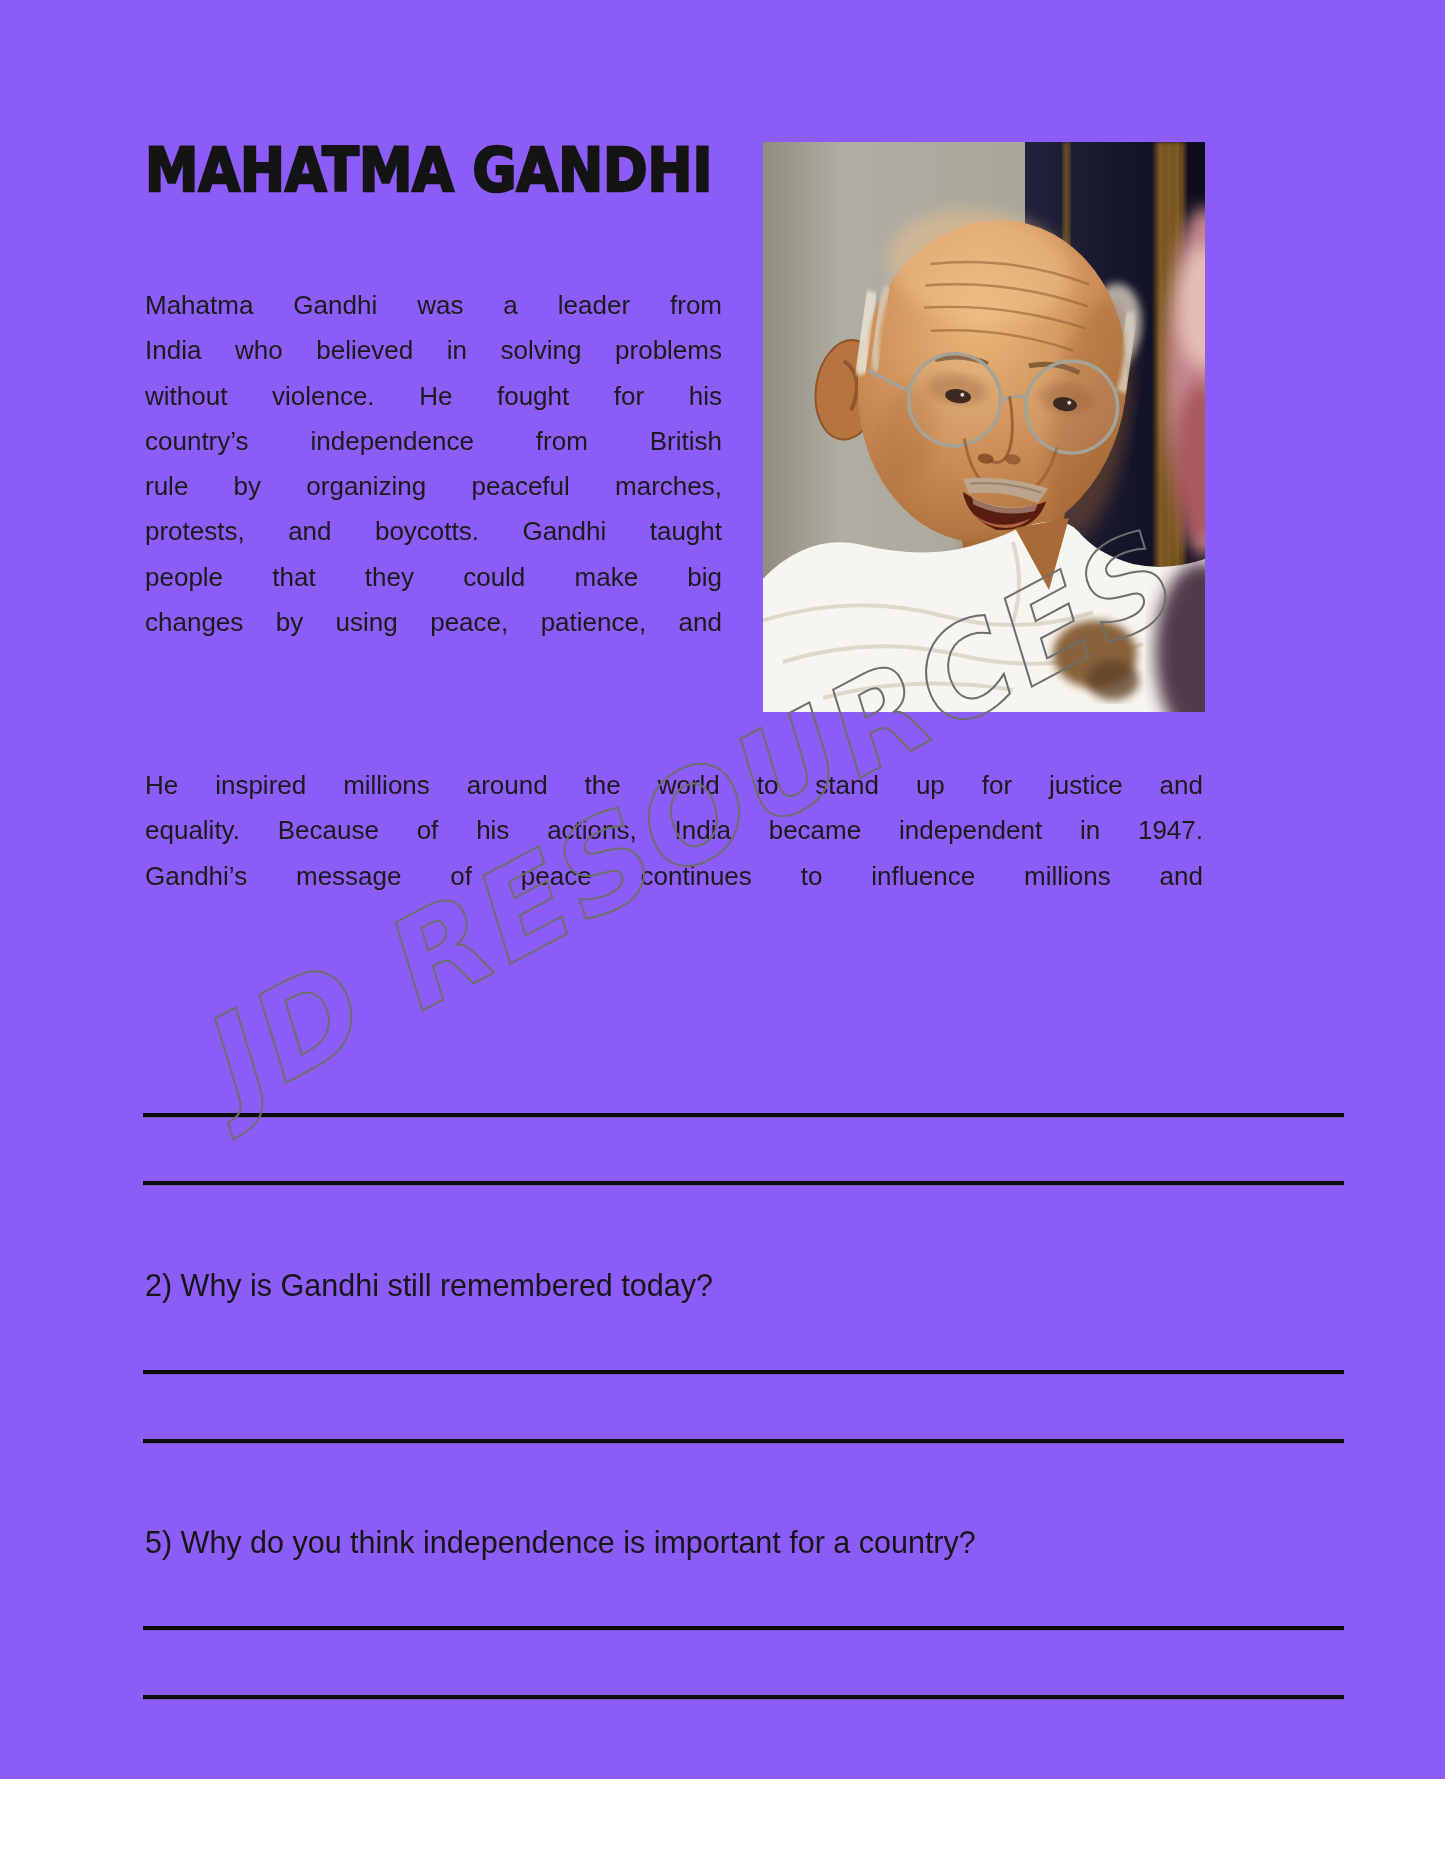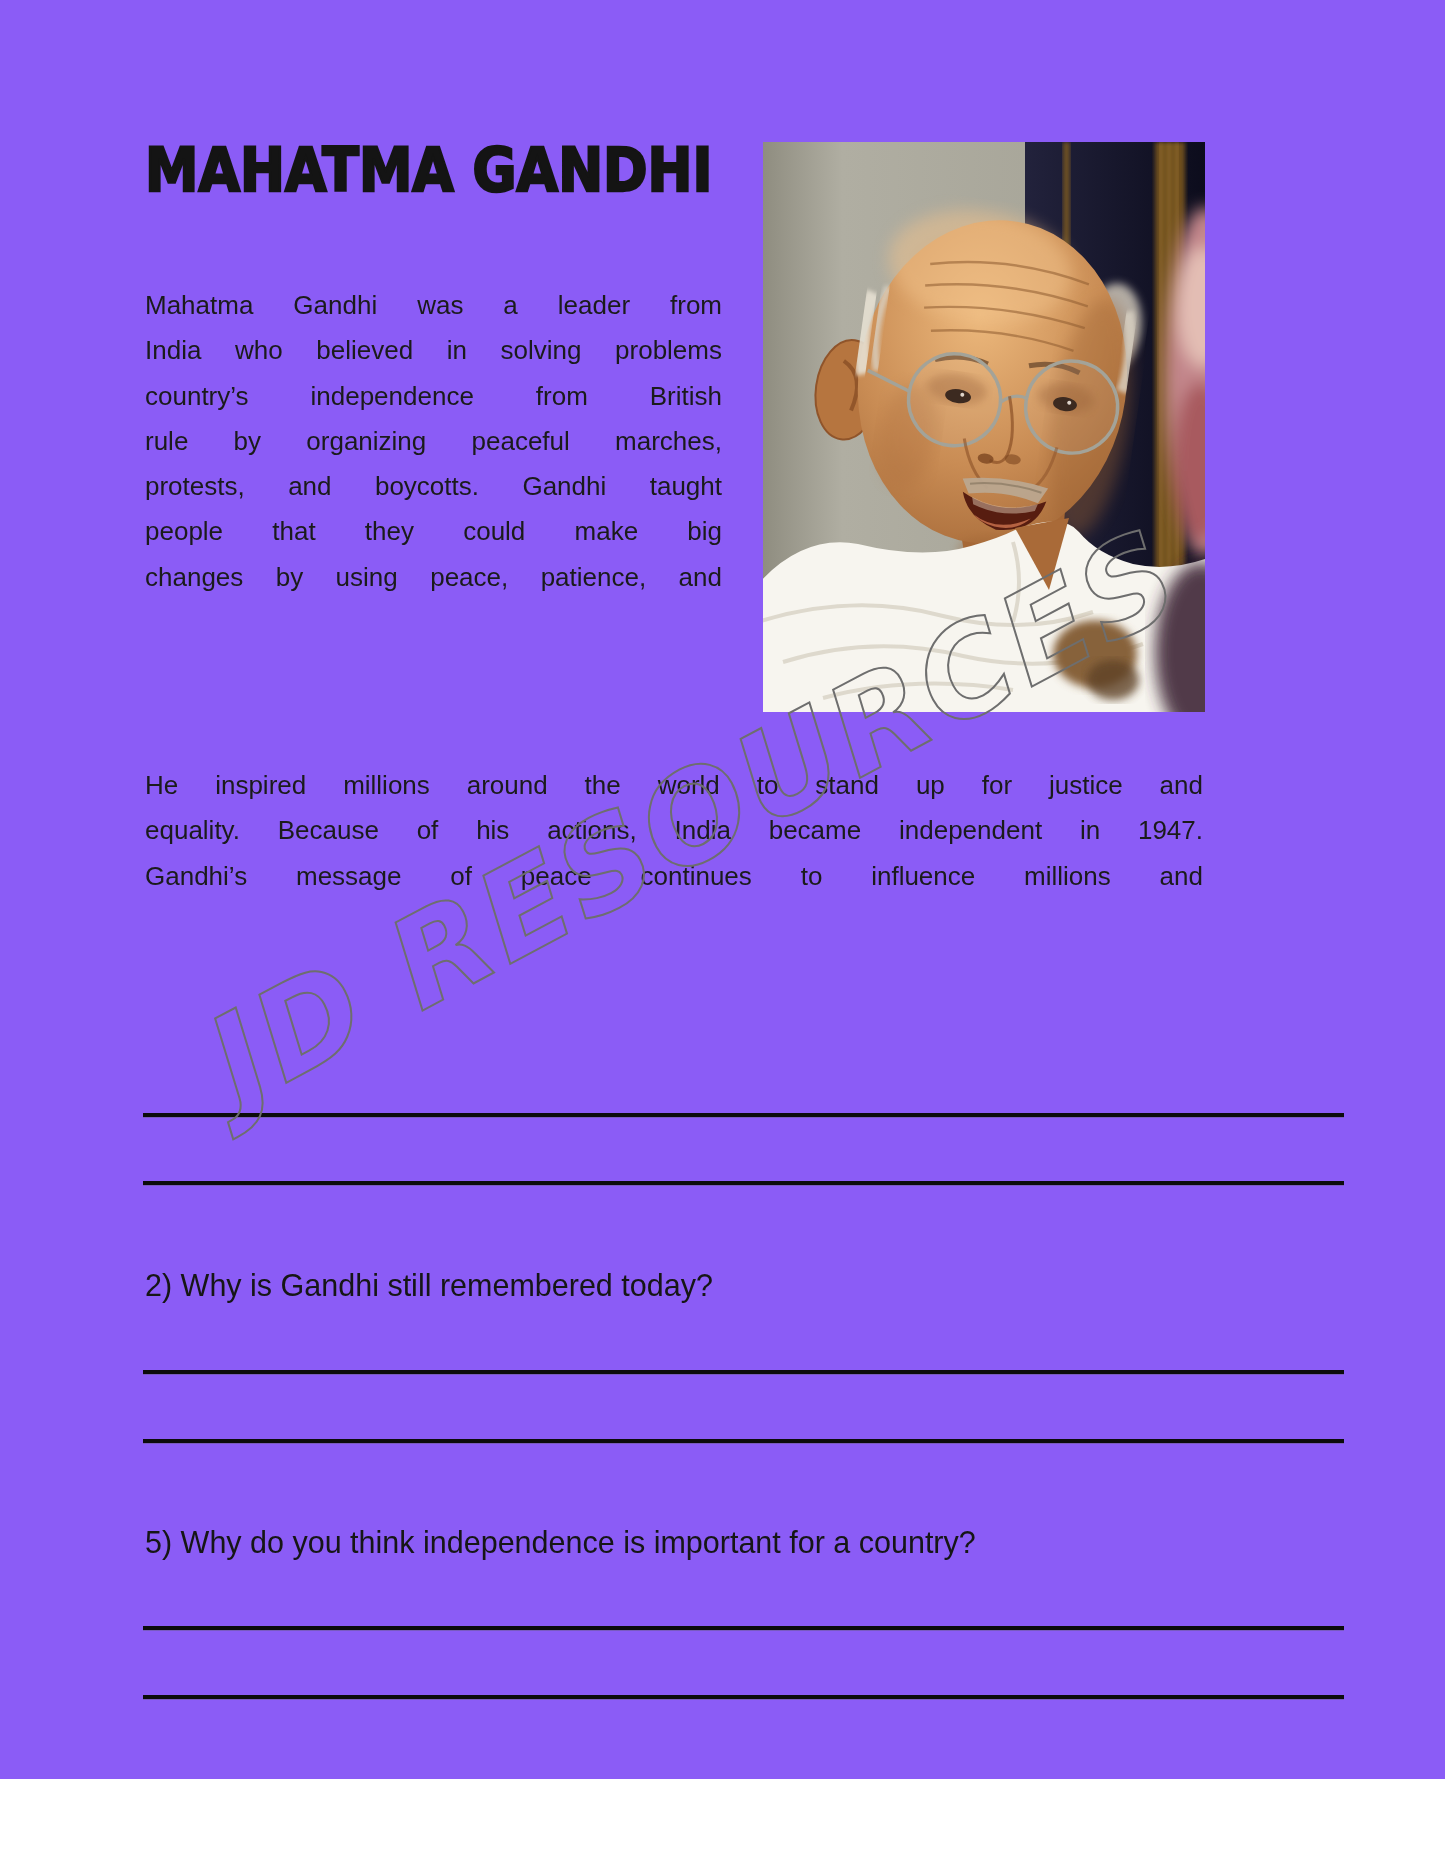--- a/index.html
+++ b/index.html
@@ -197,20 +197,21 @@
       <ellipse cx="332" cy="512" rx="42" ry="34" fill="#87623a" filter="url(#b4)"></ellipse>
       <ellipse cx="350" cy="538" rx="26" ry="20" fill="#5e4226" opacity="0.8" filter="url(#b4)"></ellipse>
 
       <ellipse cx="438" cy="510" rx="46" ry="90" fill="#3f2737" opacity="0.9" filter="url(#b8)"></ellipse>
     </svg>
   </div>
 
   <div class="para para-1">
     <div class="jline">Mahatma Gandhi was a leader from</div>
     <div class="jline">India who believed in solving problems</div>
+    <div class="jline">without violence. He fought for his</div>
     <div class="jline">country’s independence from British</div>
     <div class="jline">rule by organizing peaceful marches,</div>
     <div class="jline">protests, and boycotts. Gandhi taught</div>
     <div class="jline">people that they could make big</div>
     <div class="jline">changes by using peace, patience, and</div>
   </div>
 
   <div class="para para-2">
     <div class="jline">He inspired millions around the world to stand up for justice and</div>
     <div class="jline">equality. Because of his actions, India became independent in 1947.</div>

